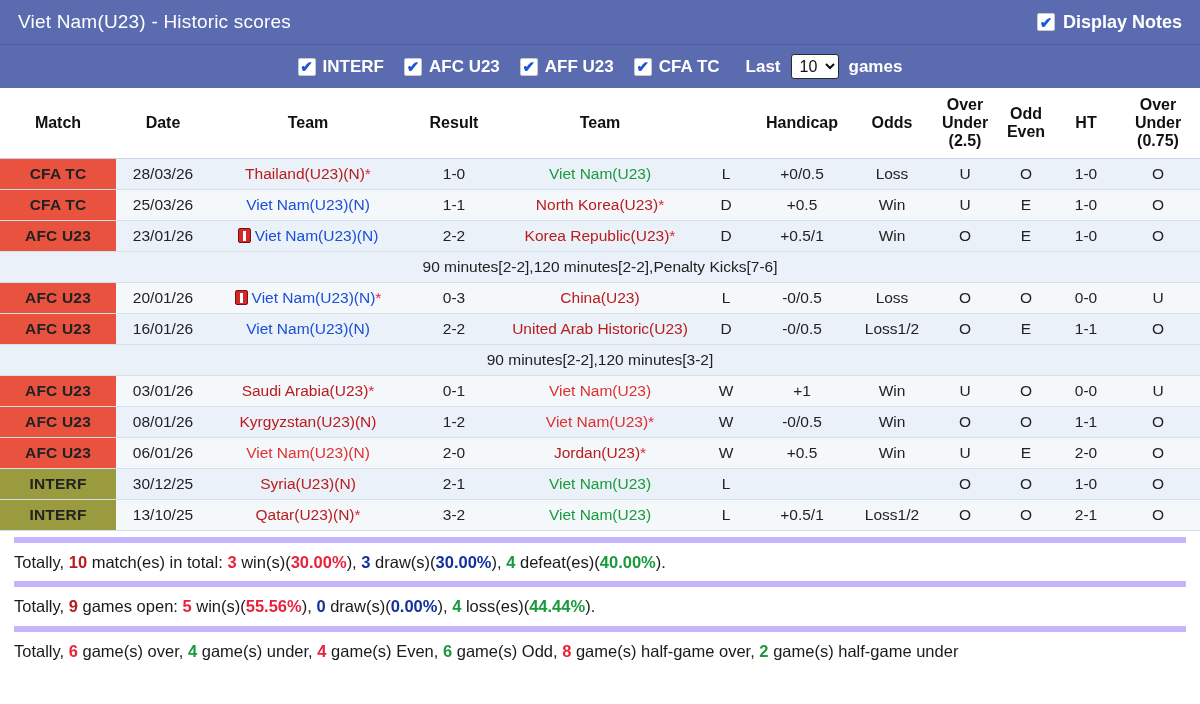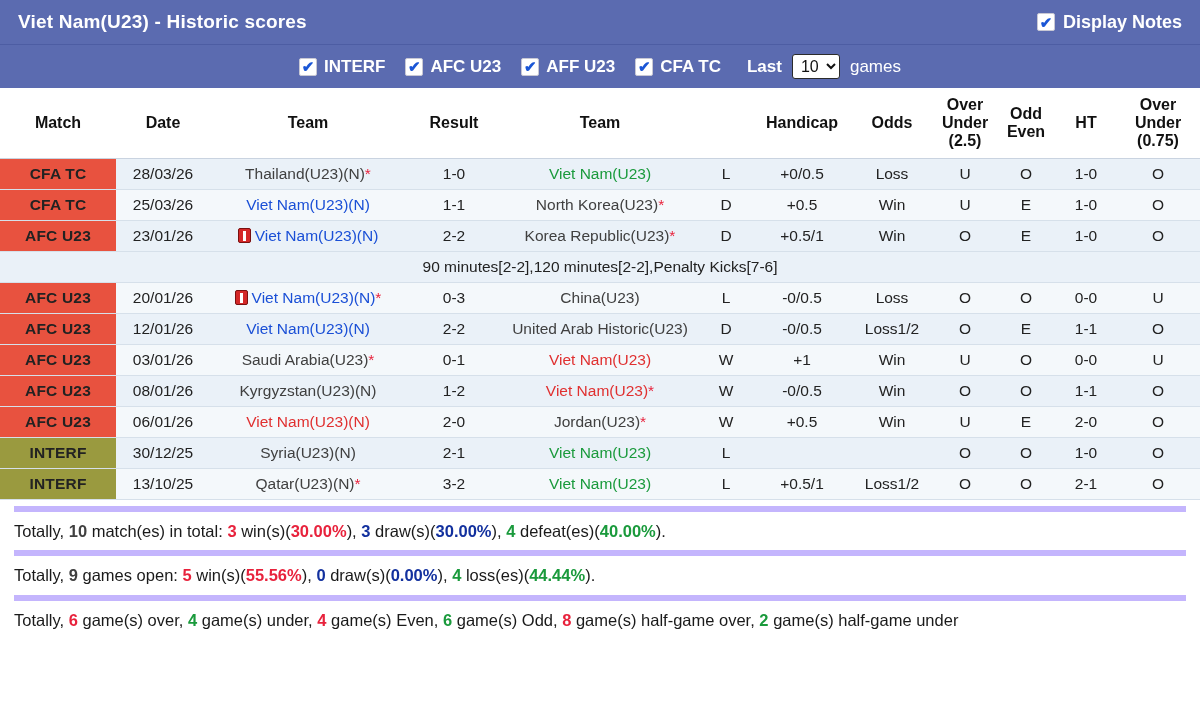--- a/index.html
+++ b/index.html
@@ -19,21 +19,21 @@
     height: 44px;
     background: #5b6bb0;
     display: flex;
     align-items: center;
     justify-content: space-between;
     padding: 0 18px;
     color: #ffffff;
   }
   .titlebar .title {
     font-size: 19px;
-    font-weight: bold;
+    font-weight: normal;
     letter-spacing: .2px;
   }
   .titlebar .notes {
     display: flex;
     align-items: center;
     gap: 8px;
     font-size: 18px;
     font-weight: bold;
   }
   .cbx {
@@ -61,21 +61,21 @@
     font-size: 17px;
     font-weight: bold;
   }
   .filter-item {
     display: flex;
     align-items: center;
     gap: 7px;
     margin-right: 10px;
   }
   .last-label { margin-left: 6px; font-weight: bold; }
-  .games-label { font-weight: normal; }
+  .games-label { font-weight: bold; }
   select.games-select {
     font-family: "Liberation Sans", sans-serif;
     font-size: 16px;
     padding: 2px 4px;
     border: 1px solid #2b2b2b;
     border-radius: 3px;
     background: #ffffff;
     color: #111;
   }
 
@@ -117,21 +117,21 @@
     font-size: 15.5px;
     color: #222;
     background: #eaf1f8;
     padding: 7px 2px;
   }
   .red { color: #e8223c; }
   .red2 { color: #e03030; }
   .green { color: #1a9a3c; }
   .blue { color: #1a4fd6; }
   .darkblue { color: #12309e; }
-  .black { color: #404040; }
+  .black { color: #b91c1c; }
   .star { color: #e8223c; }
   .card {
     display: inline-block;
     width: 13px; height: 15px;
     background: #d42828;
     border: 1px solid #7a1010;
     border-radius: 2px;
     position: relative;
     vertical-align: -2px;
     margin-right: 4px;
@@ -295,31 +295,34 @@
           <td class="red">L</td>
           <td class="blue">-0/0.5</td>
           <td class="red">Loss</td>
           <td class="red">O</td>
           <td class="green">O</td>
           <td class="black">0-0</td>
           <td class="green">U</td>
         </tr>
         <tr class="row-a">
           <td class="comp comp-afc">AFC U23</td>
-          <td>12/01/26</td>
+          <td>16/01/26</td>
           <td><span class="blue">Viet Nam(U23)(N)</span></td>
           <td class="black">2-2</td>
           <td><span class="black">United Arab Historic(U23)</span></td>
           <td class="blue">D</td>
           <td class="blue">-0/0.5</td>
           <td class="green">Loss1/2</td>
           <td class="red">O</td>
           <td class="red">E</td>
           <td class="black">1-1</td>
           <td class="red">O</td>
+        </tr>
+        <tr>
+          <td colspan="12" class="note-row">90 minutes[2-2],120 minutes[3-2]</td>
         </tr>
         <tr class="row-b">
           <td class="comp comp-afc">AFC U23</td>
           <td>03/01/26</td>
           <td><span class="black">Saudi Arabia(U23)</span><span class="star">*</span></td>
           <td class="red">0-1</td>
           <td><span class="red2">Viet Nam(U23)</span></td>
           <td class="red">W</td>
           <td class="blue">+1</td>
           <td class="red">Win</td>

